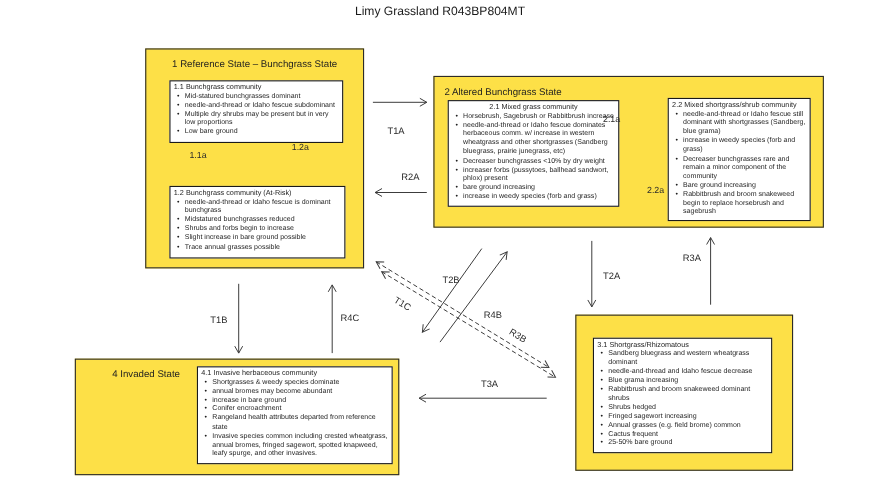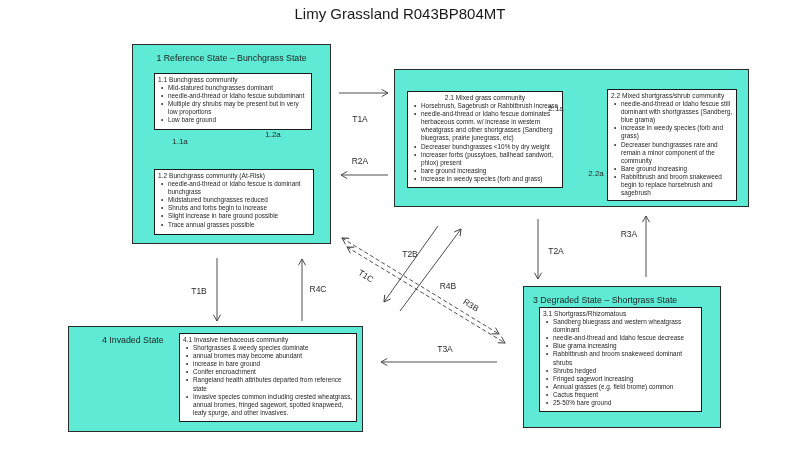--- a/index.html
+++ b/index.html
@@ -2,23 +2,23 @@
 <html><head>
 <meta charset="utf-8">
 <style>
   html,body{margin:0;padding:0;background:#ffffff;}
   #canvas{
     position:relative;width:800px;height:450px;background:#ffffff;overflow:hidden;
     font-family:"Liberation Sans",sans-serif;color:#1f1f1f;
   }
   .main-title{
     position:absolute;left:50%;top:5px;transform:translateX(-50%);
-    font-size:15px;color:#1a1a1a;white-space:nowrap;
+    font-size:11px;color:#1a1a1a;white-space:nowrap;
   }
-  .state{position:absolute;border:1.4px solid #2b2b2b;background:#5eead4;box-sizing:border-box;}
+  .state{position:absolute;border:1.4px solid #2b2b2b;background:#fde047;box-sizing:border-box;}
   .state-title{position:absolute;left:0;right:0;top:8px;font-size:8.8px;color:#1f1f1f;white-space:nowrap;}
   .state-title.center{text-align:center;}
   .state-title.left{text-align:left;padding-left:9px;}
   .community{position:absolute;border:1.8px solid #1a1a1a;background:#ffffff;box-sizing:border-box;padding:2px 3px;}
   .c-title{font-size:6.6px;line-height:1.25;color:#1f1f1f;}
   .c-title.center{text-align:center;}
   .community ul{margin:0;padding:0;list-style:none;}
   .community li{
     position:relative;font-size:6.4px;line-height:1.26;padding-left:10px;color:#1f1f1f;
   }
@@ -81,20 +81,21 @@
           <li>needle-and-thread or Idaho fescue is dominant bunchgrass</li>
           <li>Midstatured bunchgrasses reduced</li>
           <li>Shrubs and forbs begin to increase</li>
           <li>Slight increase in bare ground possible</li>
           <li>Trace annual grasses possible</li>
         </ul>
     </div>
   </div>
 
   <div class="state" style="left:394px;top:69px;width:355px;height:138px">
+    <div class="state-title left">2 Altered Bunchgrass State</div>
     <div class="community" style="left:12px;top:21px;width:156px;height:97px">
       <div class="c-title center">2.1 Mixed grass community</div>
       <ul>
           <li>Horsebrush, Sagebrush or Rabbitbrush increase</li>
           <li>needle-and-thread or Idaho fescue dominates herbaceous comm. w/ increase in western wheatgrass and other shortgrasses (Sandberg bluegrass, prairie junegrass, etc)</li>
           <li>Decreaser bunchgrasses &lt;10% by dry weight</li>
           <li>increaser forbs (pussytoes, ballhead sandwort, phlox) present</li>
           <li>bare ground increasing</li>
           <li>increase in weedy species (forb and grass)</li>
         </ul>
@@ -105,21 +106,20 @@
           <li>needle-and-thread or Idaho fescue still dominant with shortgrasses (Sandberg, blue grama)</li>
           <li>increase in weedy species (forb and grass)</li>
           <li>Decreaser bunchgrasses rare and remain a minor component of the community</li>
           <li>Bare ground increasing</li>
           <li>Rabbitbrush and broom snakeweed begin to replace horsebrush and sagebrush</li>
         </ul>
     </div>
   </div>
 
   <div class="state" style="left:523px;top:286px;width:198px;height:142px">
-    <div class="state-title left">3 Degraded State – Shortgrass State</div>
     <div class="community" style="left:15px;top:20px;width:163px;height:105px">
       <div class="c-title">3.1 Shortgrass/Rhizomatous</div>
       <ul>
           <li>Sandberg bluegrass and western wheatgrass dominant</li>
           <li>needle-and-thread and Idaho fescue decrease</li>
           <li>Blue grama increasing</li>
           <li>Rabbitbrush and broom snakeweed dominant shrubs</li>
           <li>Shrubs hedged</li>
           <li>Fringed sagewort increasing</li>
           <li>Annual grasses (e.g. field brome) common</li>
@@ -138,21 +138,21 @@
           <li>annual bromes may become abundant</li>
           <li>increase in bare ground</li>
           <li>Conifer encroachment</li>
           <li>Rangeland health attributes departed from reference state</li>
           <li>Invasive species common including crested wheatgrass, annual bromes, fringed sagewort, spotted knapweed, leafy spurge, and other invasives.</li>
         </ul>
     </div>
   </div>
 
   <div class="plabel" style="left:360px;top:119px">T1A</div>
-  <div class="plabel" style="left:360px;top:161px">R2A</div>
+  <div class="plabel" style="left:373px;top:161px">R2A</div>
   <div class="plabel" style="left:556px;top:251px">T2A</div>
   <div class="plabel" style="left:629px;top:234px">R3A</div>
   <div class="plabel" style="left:199px;top:291px">T1B</div>
   <div class="plabel" style="left:318px;top:289px">R4C</div>
   <div class="plabel" style="left:445px;top:349px">T3A</div>
   <div class="plabel" style="left:410px;top:254px">T2B</div>
   <div class="plabel" style="left:448px;top:286px">R4B</div>
   <div class="plabel rot" style="left:366px;top:276px">T1C</div>
   <div class="plabel rot" style="left:471px;top:305px">R3B</div>
   <div class="slabel" style="left:180px;top:141px">1.1a</div>

